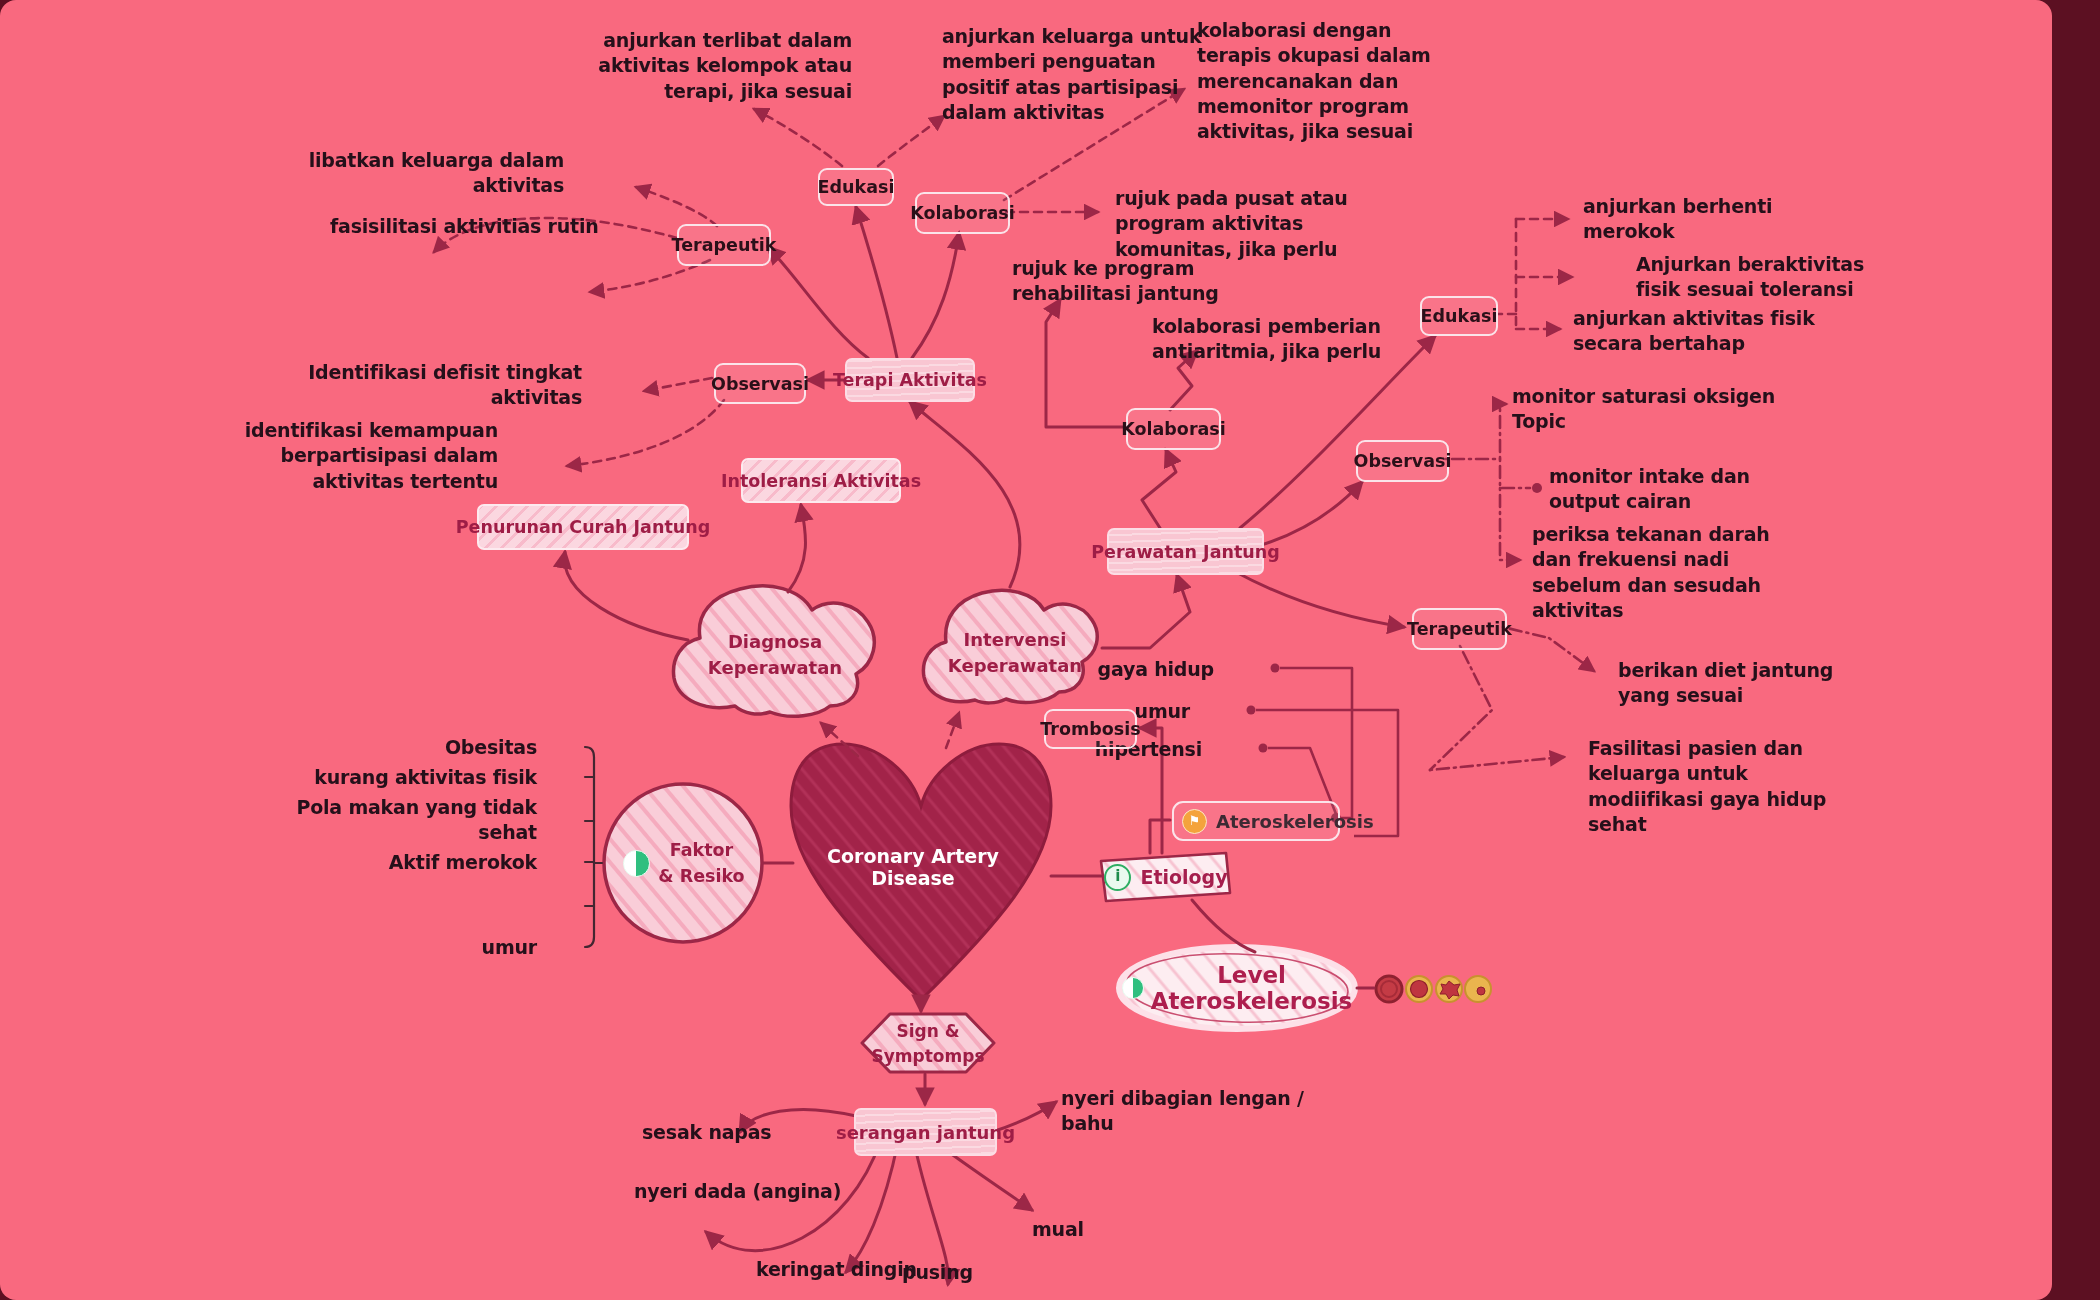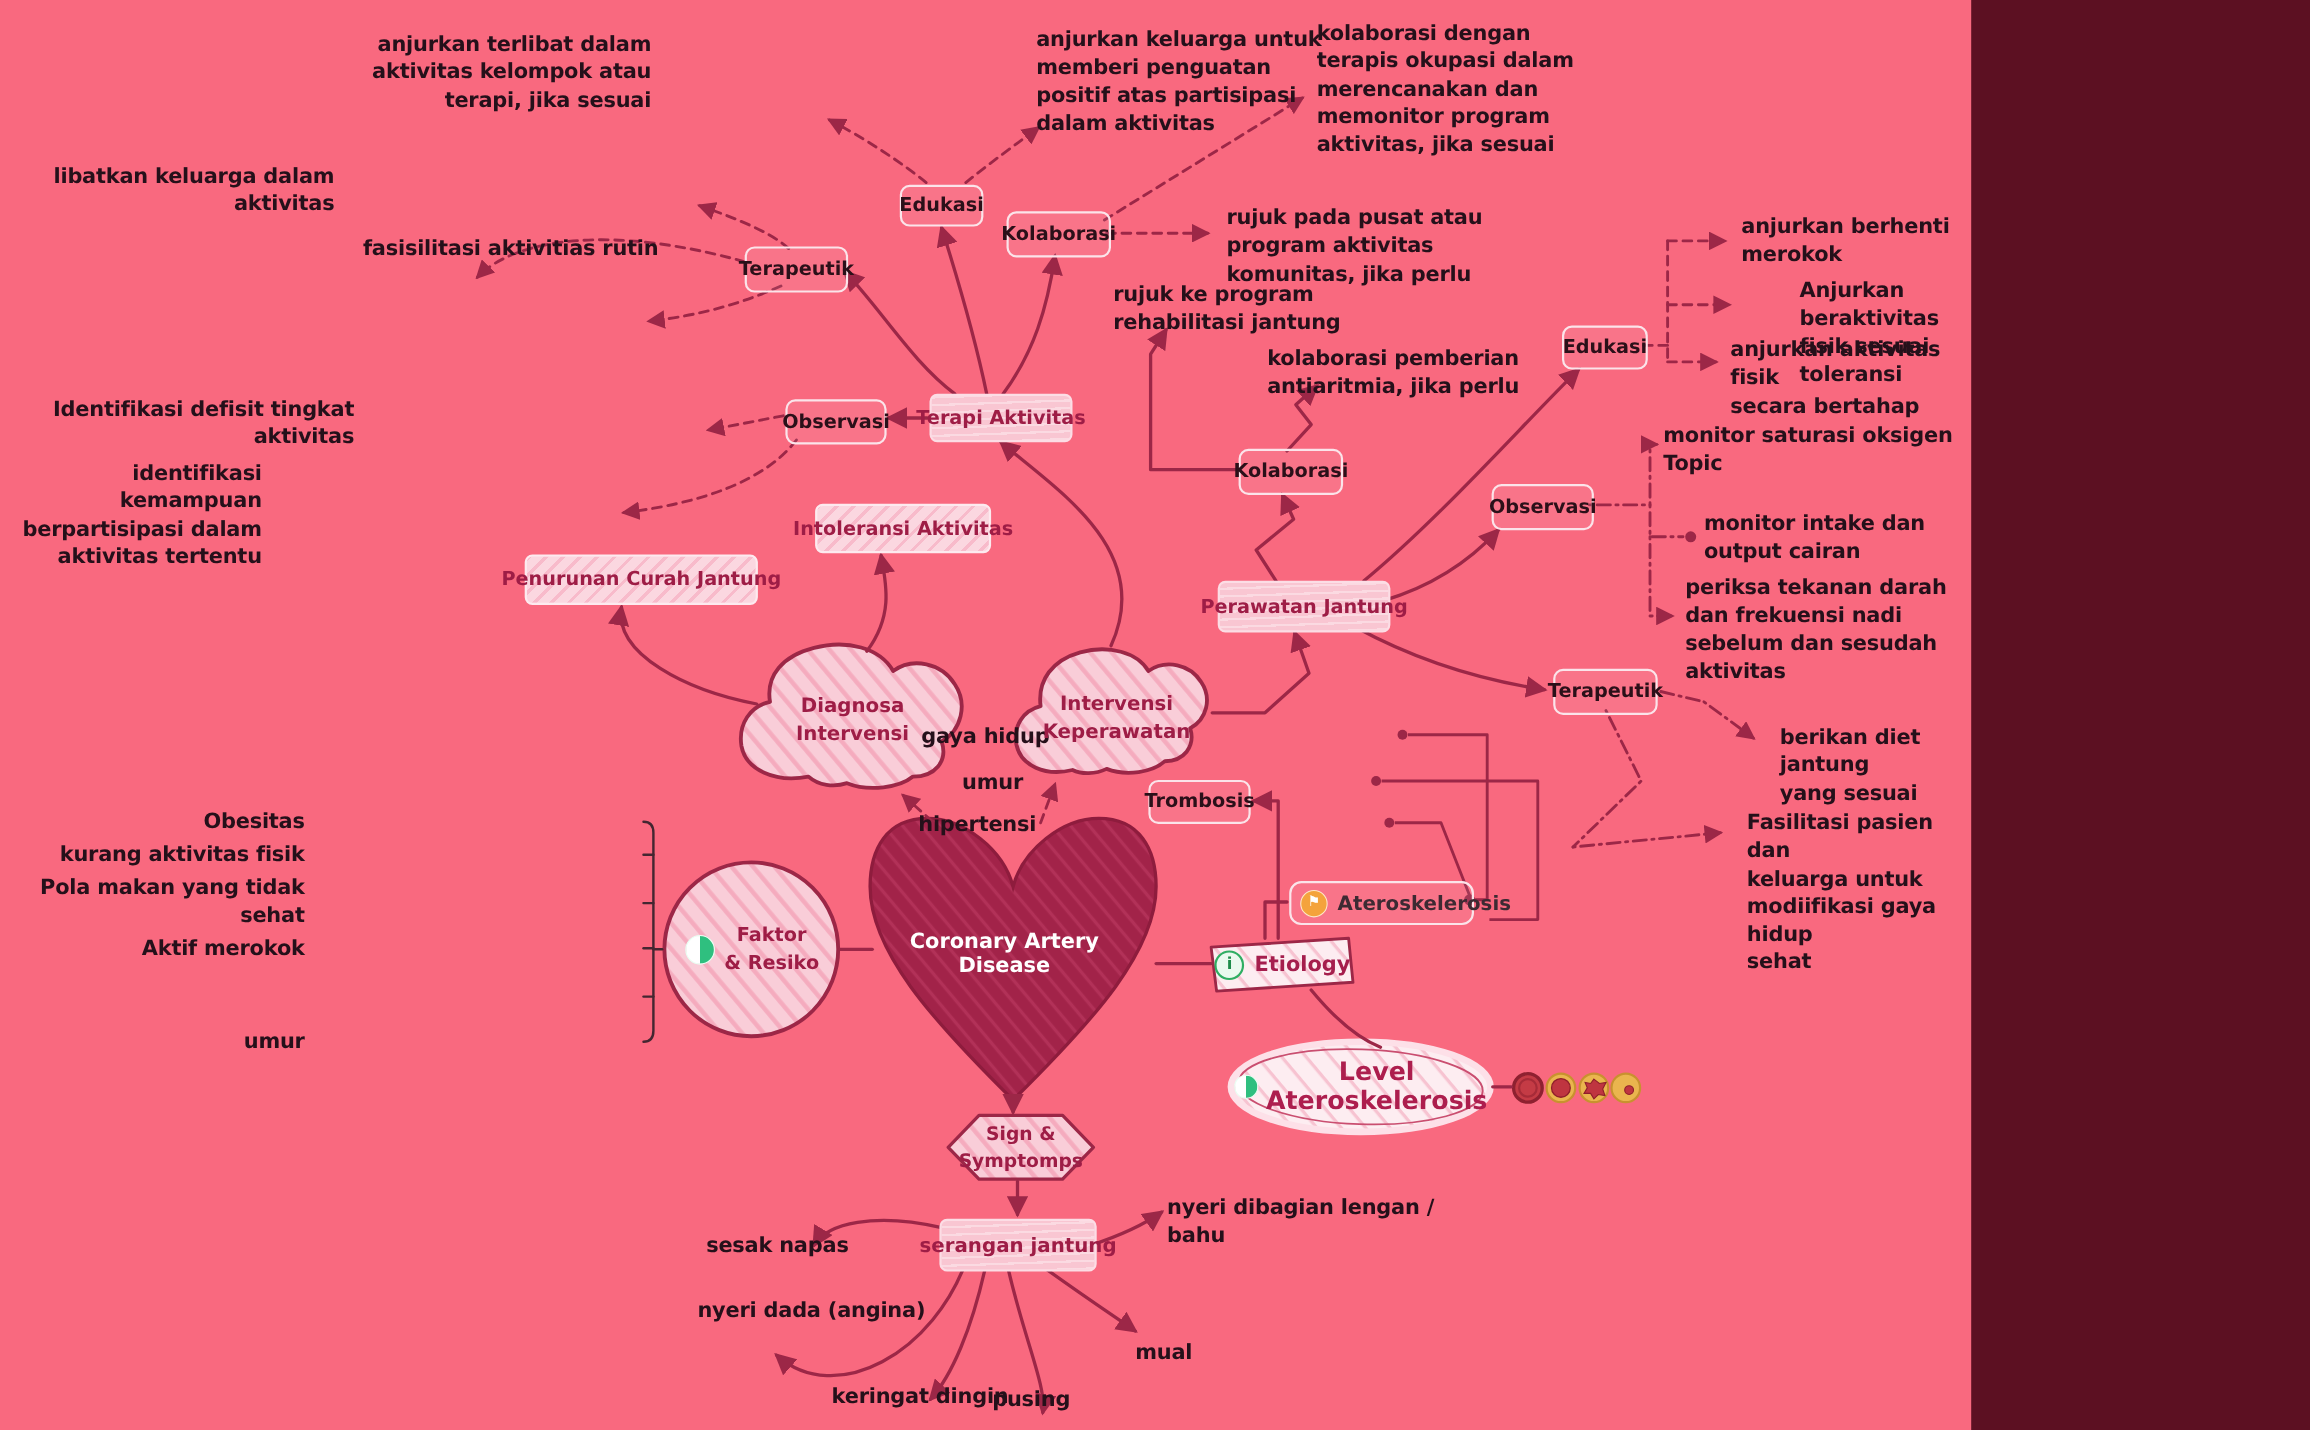--- a/index.html
+++ b/index.html
@@ -1,17 +1,17 @@
 <!DOCTYPE html>
 <html><head>
 <meta charset="utf-8">
 <style>
   html,body{margin:0;padding:0;background:#5c1022;}
-  #canvas{position:relative;width:1792px;height:1300px;background:#f9697f;overflow:hidden;
-          font-family:"DejaVu Sans", sans-serif;}
+  #canvas{position:relative;width:2052px;height:1300px;background:#f9697f;overflow:hidden;
+          font-family:"DejaVu Sans", sans-serif;border-radius:16px;}
   #art{position:absolute;left:0;top:0;}
   .lbl{position:absolute;white-space:pre-line;font-size:19px;font-weight:600;color:#25101a;
        line-height:1.33;letter-spacing:-0.2px;}
   .lbl.r{text-align:right;}
   .node{position:absolute;display:flex;align-items:center;justify-content:center;
         border:2.5px solid #fbe4ea;border-radius:9px;background:rgba(255,255,255,0.08);
         color:#2b1019;font-size:17.5px;font-weight:600;white-space:pre;}
   .fbox{position:absolute;display:flex;align-items:center;justify-content:center;border-radius:7px;
         color:#9e1d46;font-weight:700;font-size:17.5px;white-space:pre;
         background-color:#f9c6d2;
@@ -278,21 +278,21 @@
   <span>Ateroskelerosis</span>
 </div>
 
 <div class="fbox" style="left:845px;top:358px;width:126px;height:40px;">Terapi Aktivitas</div>
 <div class="fbox" style="left:1107px;top:528px;width:153px;height:43px;text-align:right;">Perawatan Jantung</div>
 <div class="fbox hatch" style="left:741px;top:458px;width:156px;height:41px;">Intoleransi Aktivitas</div>
 <div class="fbox hatch" style="left:477px;top:504px;width:208px;height:42px;">Penurunan Curah Jantung</div>
 <div class="fbox" style="left:854px;top:1108px;width:139px;height:44px;font-size:18px;">serangan jantung</div>
 
 <div class="overlay cloudlab" style="left:672px;top:620px;width:206px;height:70px;">Diagnosa
-Intervensi</div>
+Keperawatan</div>
 <div class="overlay cloudlab" style="left:920px;top:618px;width:190px;height:70px;">Intervensi
 Keperawatan</div>
 <div class="overlay heartlab" style="left:802px;top:852px;width:222px;height:30px;">Coronary Artery Disease</div>
 <div class="overlay hexlab" style="left:858px;top:1016px;width:140px;height:56px;">Sign &amp;
 Symptomps</div>
 <div class="overlay faklab" style="left:612px;top:832px;width:144px;height:62px;">
   <span class="halficon"></span>
   <span style="white-space:pre-line;">Faktor
 &amp;   Resiko</span>
 </div>

